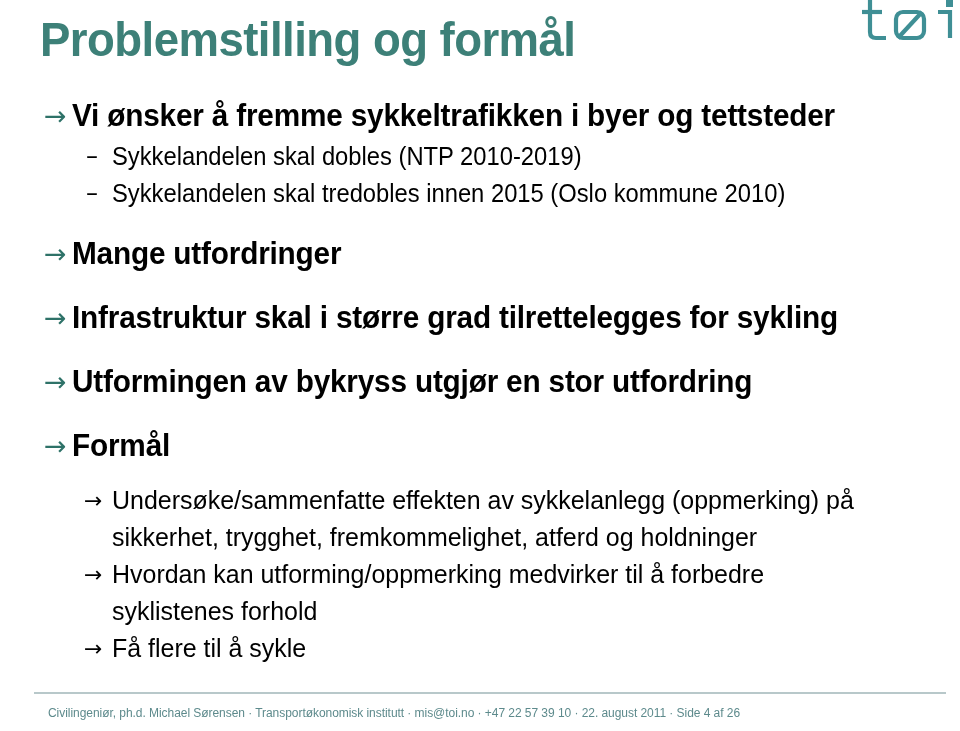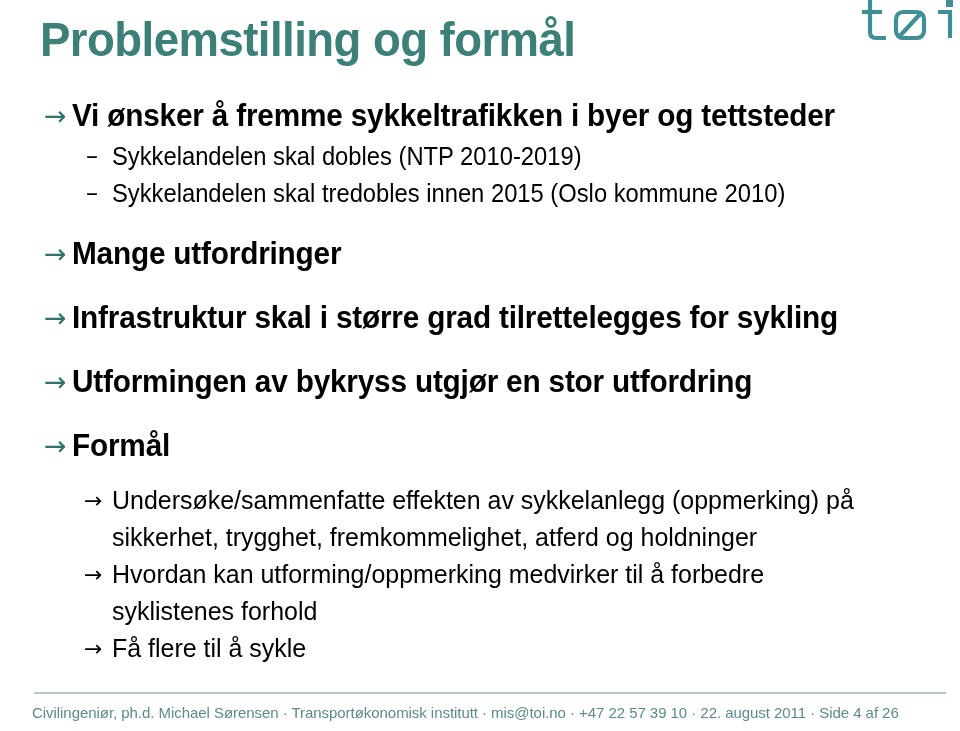--- a/index.html
+++ b/index.html
@@ -139,25 +139,25 @@
   #footer-rule {
     position: absolute;
     left: 34px;
     top: 692px;
     width: 912px;
     height: 2px;
     background: #b8c8ca;
   }
   #footer-text {
     position: absolute;
-    left: 32px;
+    left: 48px;
     top: 703px;
     color: #5d8a8c;
     font-family: "Liberation Sans", sans-serif;
-    font-size: 15px;
+    font-size: 12px;
     line-height: 20px;
     white-space: nowrap;
     letter-spacing: -0.05px;
   }
 </style>
 </head>
 <body>
 
 <div id="slide">
 

